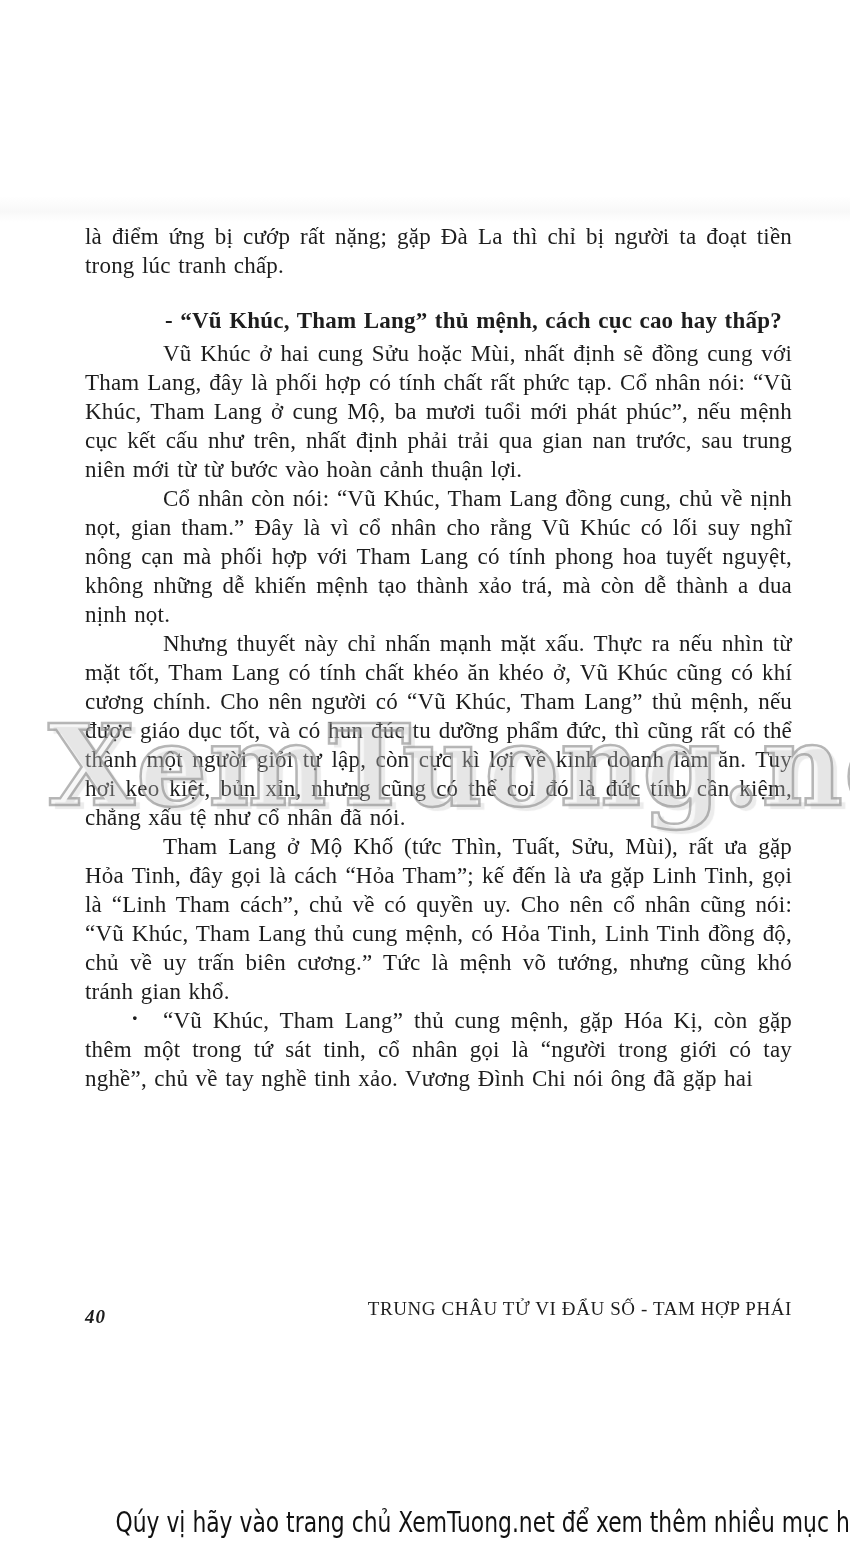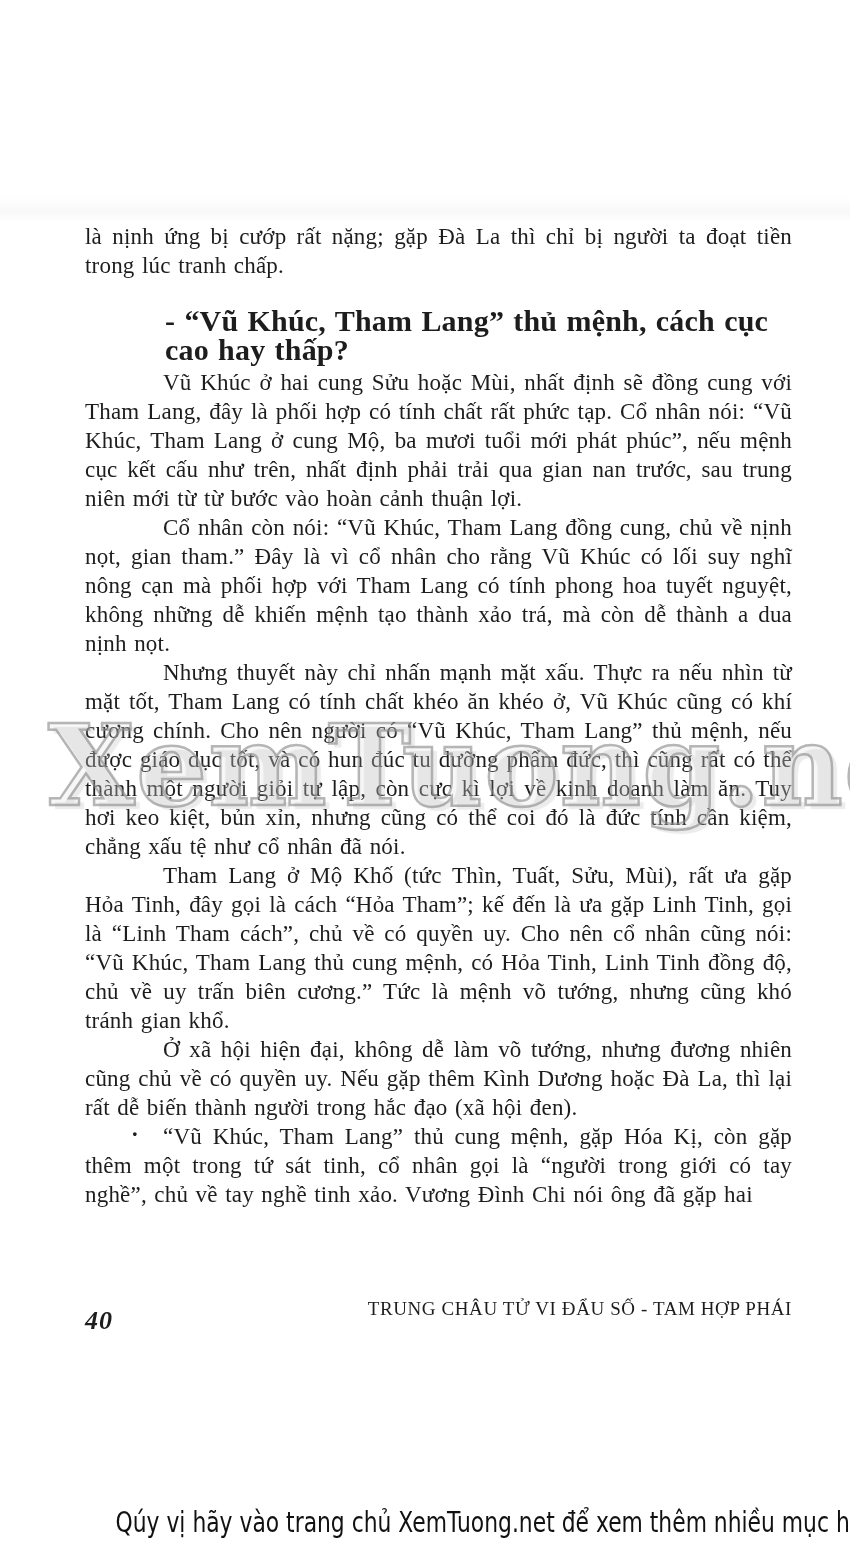--- a/index.html
+++ b/index.html
@@ -50,21 +50,21 @@
   .para.hang .dot {
     position: absolute;
     left: 46px;
     top: -2px;
     text-indent: 0;
     font-weight: bold;
   }
   .section-heading {
     margin: 26px 0 4px 0;
     padding-left: 80px;
-    font-size: 30px;
+    font-size: 23px;
     line-height: 29px;
     font-weight: bold;
     text-indent: 0;
     text-align: left;
     letter-spacing: 0.2px;
   }
 
   .watermark {
     position: absolute;
     left: 48px;
@@ -85,21 +85,21 @@
   .page-footer {
     position: absolute;
     left: 85px;
     top: 1296px;
     width: 707px;
     display: flex;
     justify-content: space-between;
     align-items: flex-start;
   }
   .page-number {
-    font-size: 26px;
+    font-size: 19px;
     font-weight: bold;
     font-style: italic;
     margin-top: 10px;
     letter-spacing: 1px;
   }
   .running-title {
     font-size: 19px;
     font-weight: normal;
     letter-spacing: 0.6px;
     margin-top: 2px;
@@ -122,29 +122,28 @@
     transform-origin: center;
     white-space: nowrap;
   }
 </style>
 </head>
 <body>
 
 <div class="scan-page">
 
   <div class="text-block">
-    <p class="para no-indent">là nịnh ứng bị cướp rất nặng; gặp Đà La thì chỉ bị người ta đoạt tiền trong lúc tranh chấp.</p>
+    <p class="para no-indent">là điểm ứng bị cướp rất nặng; gặp Đà La thì chỉ bị người ta đoạt tiền trong lúc tranh chấp.</p>
 
     <h3 class="section-heading">- “Vũ Khúc, Tham Lang” thủ mệnh, cách cục cao hay thấp?</h3>
 
     <p class="para">Vũ Khúc ở hai cung Sửu hoặc Mùi, nhất định sẽ đồng cung với Tham Lang, đây là phối hợp có tính chất rất phức tạp. Cổ nhân nói: “Vũ Khúc, Tham Lang ở cung Mộ, ba mươi tuổi mới phát phúc”, nếu mệnh cục kết cấu như trên, nhất định phải trải qua gian nan trước, sau trung niên mới từ từ bước vào hoàn cảnh thuận lợi.</p>
     <p class="para">Cổ nhân còn nói: “Vũ Khúc, Tham Lang đồng cung, chủ về nịnh nọt, gian tham.” Đây là vì cổ nhân cho rằng Vũ Khúc có lối suy nghĩ nông cạn mà phối hợp với Tham Lang có tính phong hoa tuyết nguyệt, không những dễ khiến mệnh tạo thành xảo trá, mà còn dễ thành a dua nịnh nọt.</p>
     <p class="para">Nhưng thuyết này chỉ nhấn mạnh mặt xấu. Thực ra nếu nhìn từ mặt tốt, Tham Lang có tính chất khéo ăn khéo ở, Vũ Khúc cũng có khí cương chính. Cho nên người có “Vũ Khúc, Tham Lang” thủ mệnh, nếu được giáo dục tốt, và có hun đúc tu dưỡng phẩm đức, thì cũng rất có thể thành một người giỏi tự lập, còn cực kì lợi về kinh doanh làm ăn. Tuy hơi keo kiệt, bủn xỉn, nhưng cũng có thể coi đó là đức tính cần kiệm, chẳng xấu tệ như cổ nhân đã nói.</p>
     <p class="para">Tham Lang ở Mộ Khố (tức Thìn, Tuất, Sửu, Mùi), rất ưa gặp Hỏa Tinh, đây gọi là cách “Hỏa Tham”; kế đến là ưa gặp Linh Tinh, gọi là “Linh Tham cách”, chủ về có quyền uy. Cho nên cổ nhân cũng nói: “Vũ Khúc, Tham Lang thủ cung mệnh, có Hỏa Tinh, Linh Tinh đồng độ, chủ về uy trấn biên cương.” Tức là mệnh võ tướng, nhưng cũng khó tránh gian khổ.</p>
-    <p class="para">Ở xã hội hiện đại, không dễ làm võ tướng, nhưng đương nhiên cũng chủ về có quyền uy. Nếu gặp thêm Kình Dương hoặc Đà La, thì lại rất dễ biến thành người trong hắc đạo (xã hội đen).</p>
     <p class="para hang">
       <span class="dot">·</span><span>“Vũ Khúc, Tham Lang” thủ cung mệnh, gặp Hóa Kị, còn gặp thêm một trong tứ sát tinh, cổ nhân gọi là “người trong giới có tay nghề”, chủ về tay nghề tinh xảo. Vương Đình Chi nói ông đã gặp hai</span>
     </p>
   </div>
 
   <div class="watermark">XemTuong.net</div>
 
   <div class="page-footer">
     <span class="page-number">40</span>
     <span class="running-title">TRUNG CHÂU TỬ VI ĐẨU SỐ - TAM HỢP PHÁI</span>

